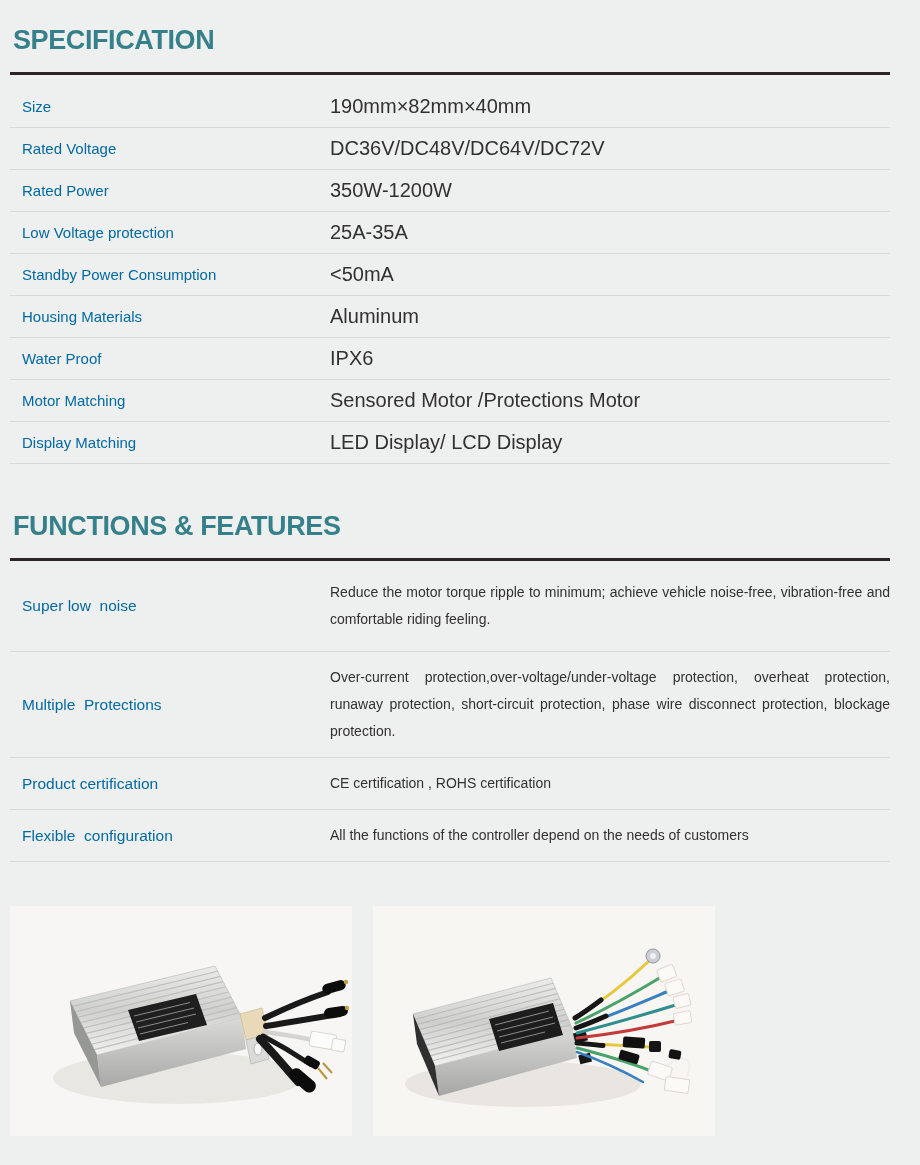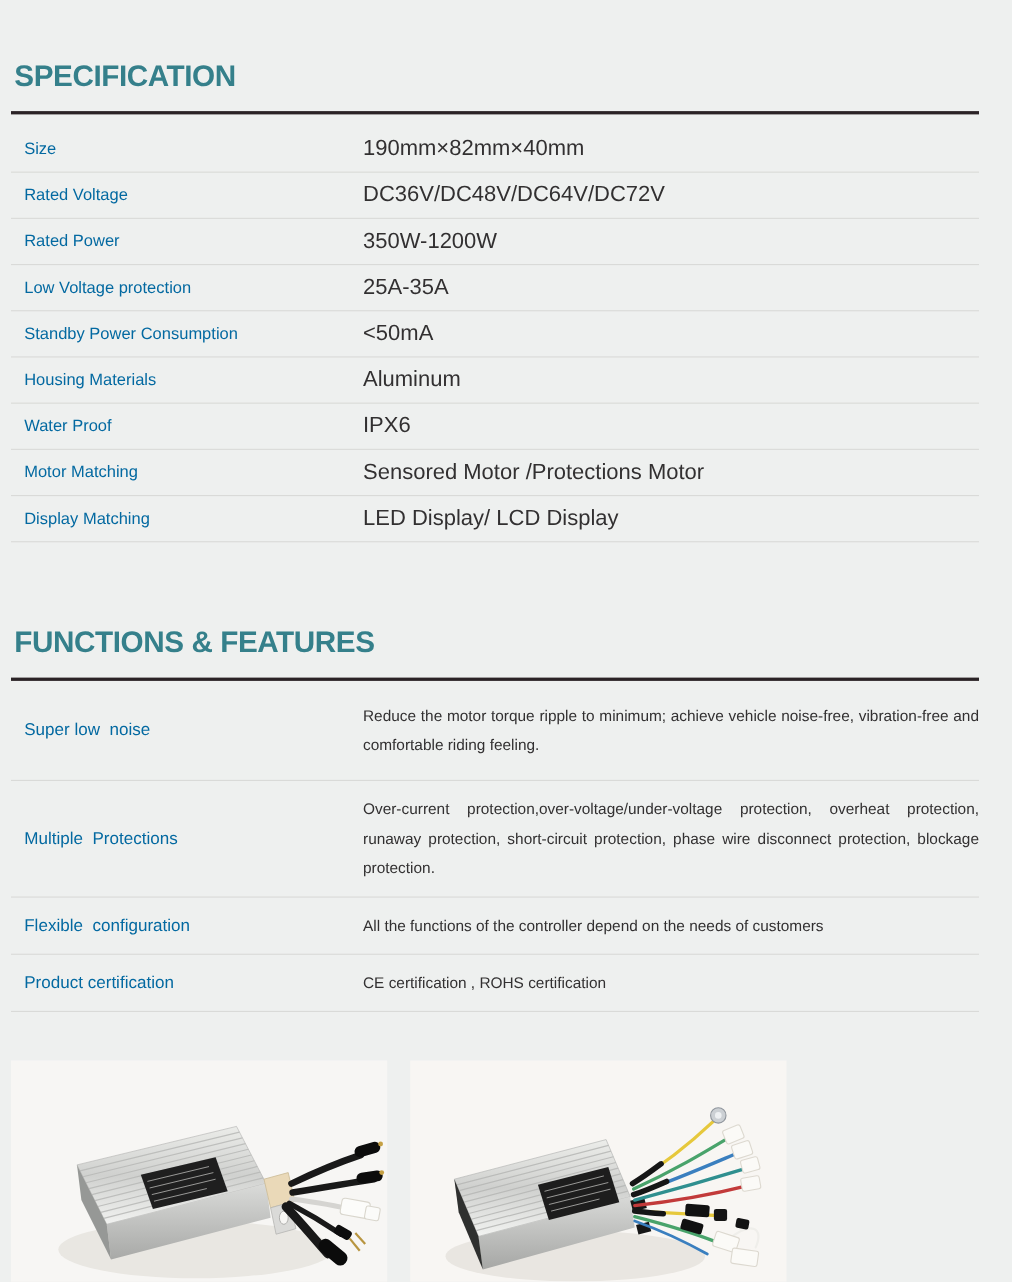--- a/index.html
+++ b/index.html
@@ -7,21 +7,21 @@
     width:920px;height:1165px;overflow:hidden;
     background:#eef0ef;color:#323031;
     font-family:"Liberation Sans",sans-serif;
     -webkit-font-smoothing:antialiased;
   }
   .page{width:920px;height:1165px;position:relative;}
 
   .section-title{
     margin-left:13px;
     color:#35808b;
-    font-size:27px;font-weight:bold;letter-spacing:-0.4px;line-height:31px;margin-top:29px;
+    font-size:27px;font-weight:bold;letter-spacing:-0.4px;line-height:31px;
   }
   .spec-title{padding-top:25px;}
   .feat-title{padding-top:47px;}
 
   .rule-dark{height:3px;background:#2b2326;margin:16px 30px 0 10px;}
 
   .table{margin:0 30px 0 10px;}
   .spec-table{margin-top:11px;}
   .row{display:flex;align-items:center;border-bottom:1px solid #d9dad8;}
   .spec-table .row{height:41px;}
@@ -97,26 +97,26 @@
   <div class="table feat-table">
     <div class="row pad-lg">
       <div class="label">Super low  noise</div>
       <div class="value">Reduce the motor torque ripple to minimum; achieve vehicle noise-free, vibration-free and comfortable riding feeling.</div>
     </div>
     <div class="row pad-md">
       <div class="label">Multiple  Protections</div>
       <div class="value">Over-current protection,over-voltage/under-voltage protection, overheat protection, runaway protection, short-circuit protection, phase wire disconnect protection, blockage protection.</div>
     </div>
     <div class="row pad-sm">
+      <div class="label">Product certification</div>
+      <div class="value">CE certification , ROHS certification</div>
+    </div>
+    <div class="row pad-sm">
       <div class="label">Flexible  configuration</div>
       <div class="value">All the functions of the controller depend on the needs of customers</div>
-    </div>
-    <div class="row pad-sm">
-      <div class="label">Product certification</div>
-      <div class="value">CE certification , ROHS certification</div>
     </div>
   </div>
 
   <div class="gallery">
 
     <figure class="photo">
       <svg width="342" height="230" viewBox="0 0 342 230">
         <defs>
           <linearGradient id="gA1" x1="0" y1="0" x2="0" y2="1">
             <stop offset="0" stop-color="#ebece9"></stop>

